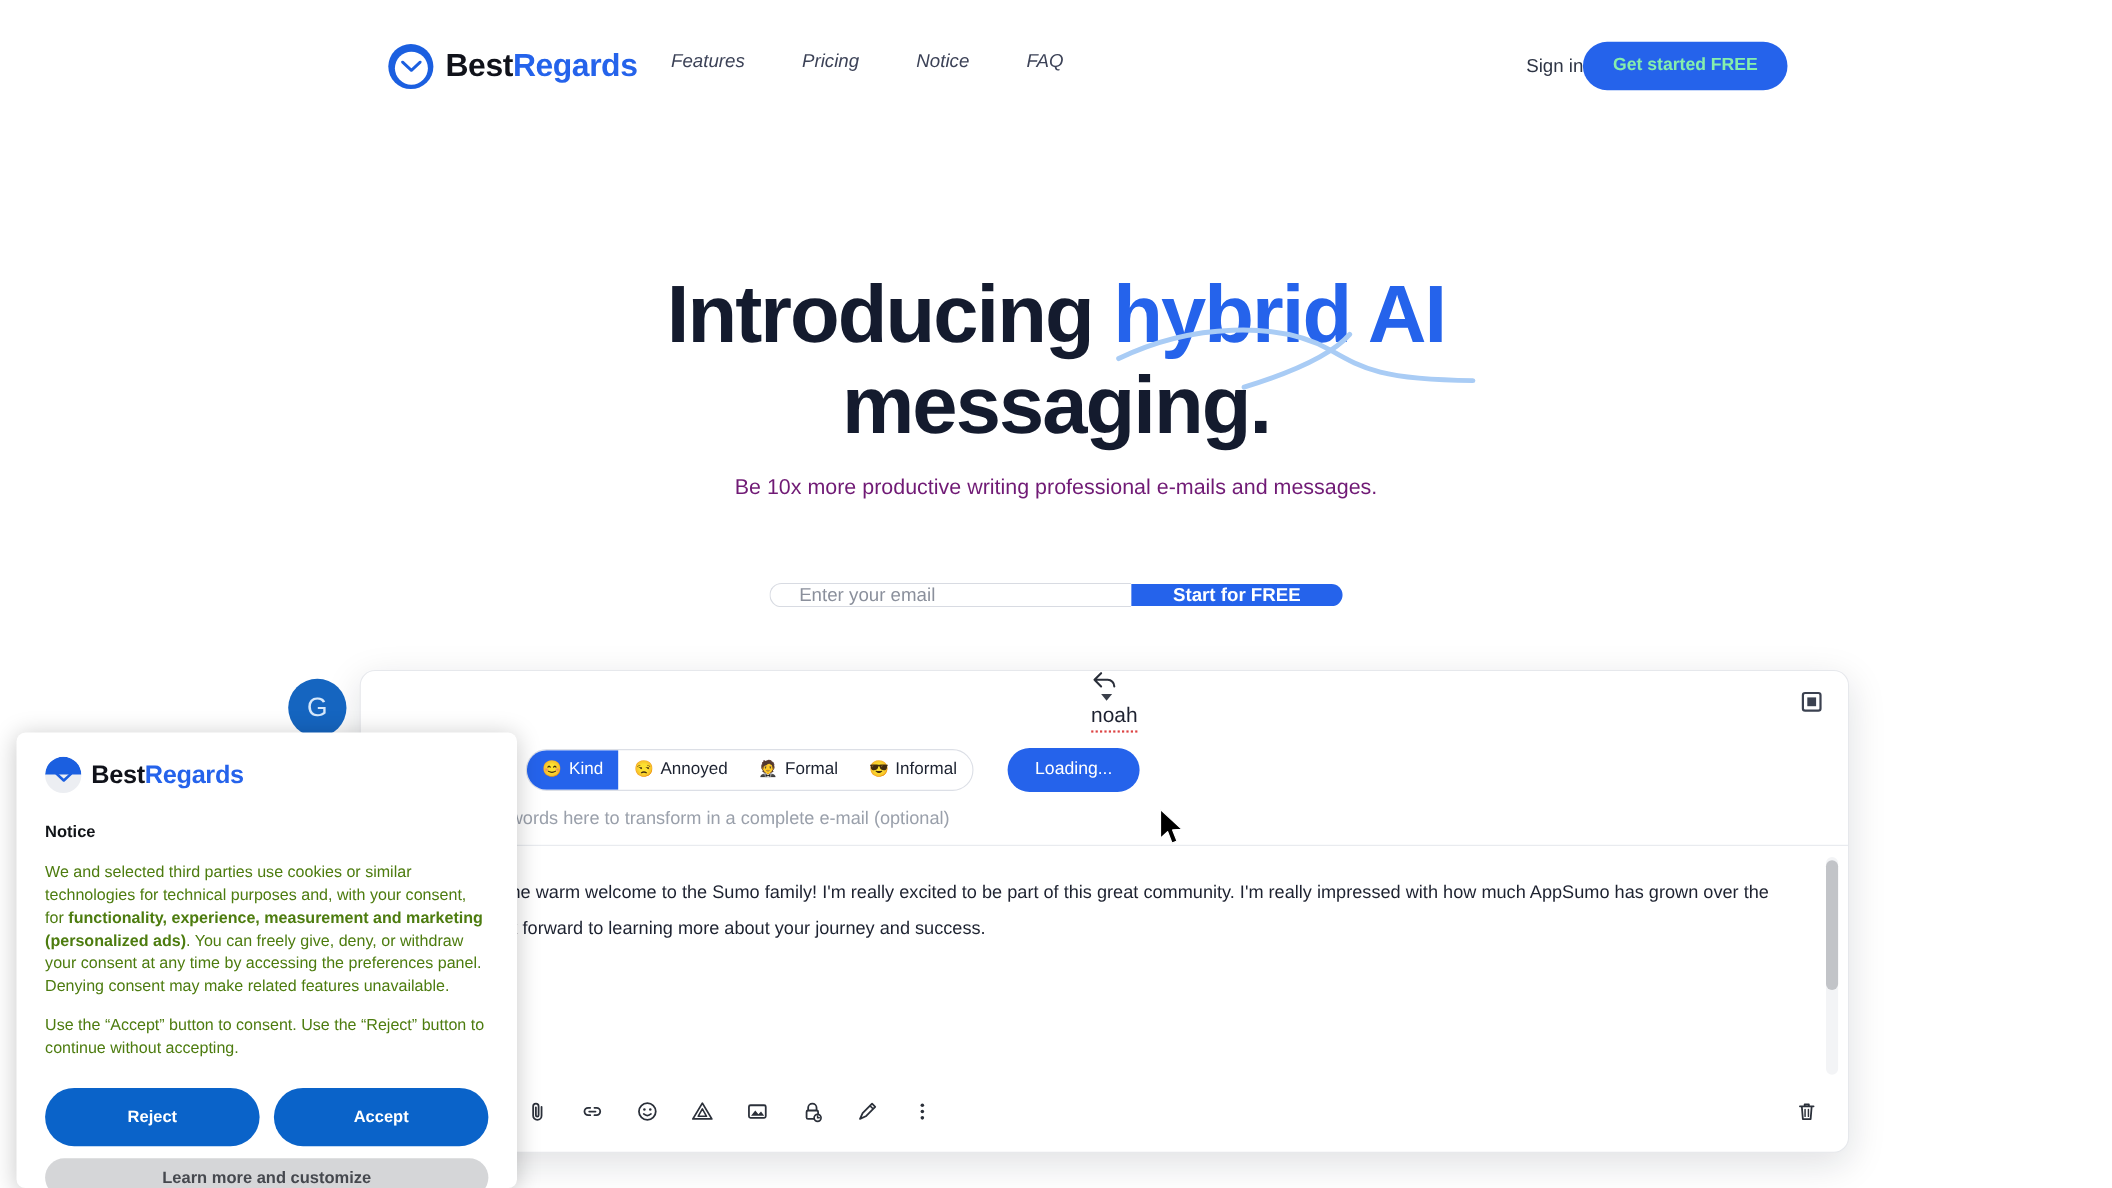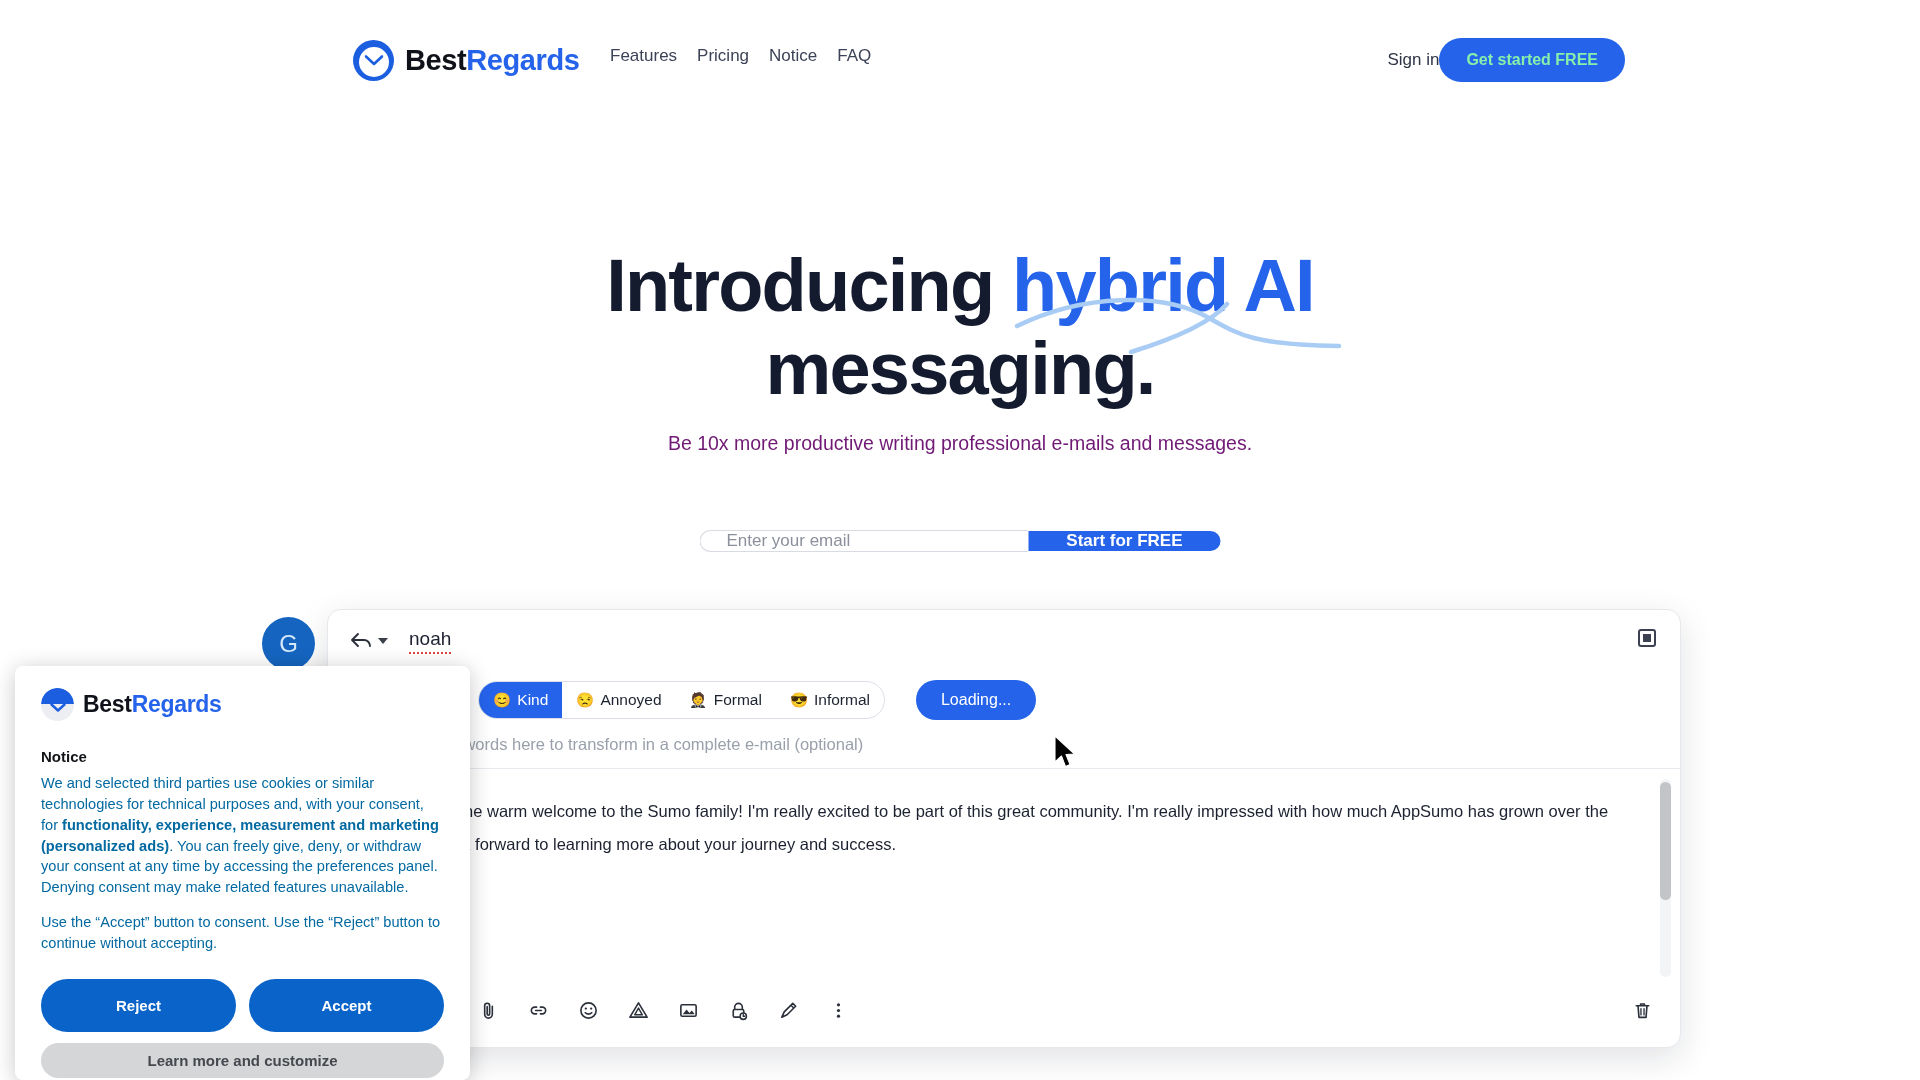--- a/index.html
+++ b/index.html
@@ -41,21 +41,21 @@
   .logo-chev svg { display: block; }
   .brand-text {
     font-size: 29px; font-weight: 700; letter-spacing: -0.4px;
     white-space: nowrap;
   }
   .brand-text .b1 { color: #10121a; }
   .brand-text .b2 { color: #2563eb; }
 
   .nav {
     position: absolute; left: 610px; top: 46px;
-    display: flex; align-items: flex-end; gap: 20px;
+    display: flex; align-items: flex-end; gap: 52px; font-style: italic;
   }
   .nav a {
     font-size: 17px; color: #3c4257; text-decoration: none;
     white-space: nowrap;
   }
 
   .header-right {
     position: absolute; right: 295px; top: 38px;
     display: flex; align-items: center; 
   }
@@ -122,21 +122,21 @@
     position: absolute; left: 327px; top: 609px;
     width: 1354px; height: 439px;
     background: #ffffff;
     border: 1px solid #e6e8ec;
     border-radius: 14px;
     box-shadow: 0 10px 34px rgba(16,24,40,.13);
     overflow: hidden;
   }
   .compose-head {
     height: 62px; display: flex; align-items: center;
-    padding: 0 22px; gap: 3px; position: relative;
+    padding: 0 22px; gap: 3px; position: relative; flex-direction: column;
   }
   .reply-icon { width: 22px; height: 18px; color: #2a2f3a; }
   .caret-down {
     width: 0; height: 0; border-left: 5.5px solid transparent;
     border-right: 5.5px solid transparent; border-top: 6px solid #3a3f4a;
     margin-left: 3px;
   }
   .recipient {
     margin-left: 18px; font-size: 19px; color: #1d2130;
     border-bottom: 2.5px dotted #d44; padding-bottom: 2px;
@@ -241,21 +241,21 @@
   }
   .cookie-brand-text {
     font-size: 23px; font-weight: 700; letter-spacing: -0.3px;
   }
   .cookie-brand-text .b1 { color: #10121a; }
   .cookie-brand-text .b2 { color: #2563eb; }
   .cookie-title {
     margin-top: 27px; font-size: 15px; font-weight: 700; color: #111418;
   }
   .cookie-body {
-    margin-top: 8px; font-size: 14.6px; line-height: 1.43; color: #0369a1;
+    margin-top: 18px; font-size: 14.6px; line-height: 1.43; color: #4d7c0f;
   }
   .cookie-body b { font-weight: 700; }
   .cookie-p2 { margin-top: 14px; }
   .cookie-btns {
     display: flex; gap: 13px; margin-top: 25px;
   }
   .cookie-btn {
     flex: 1; height: 53px; border: none; border-radius: 999px;
     background: #0a63c9; color: #ffffff;
     font-size: 15px; font-weight: 700; cursor: pointer;

